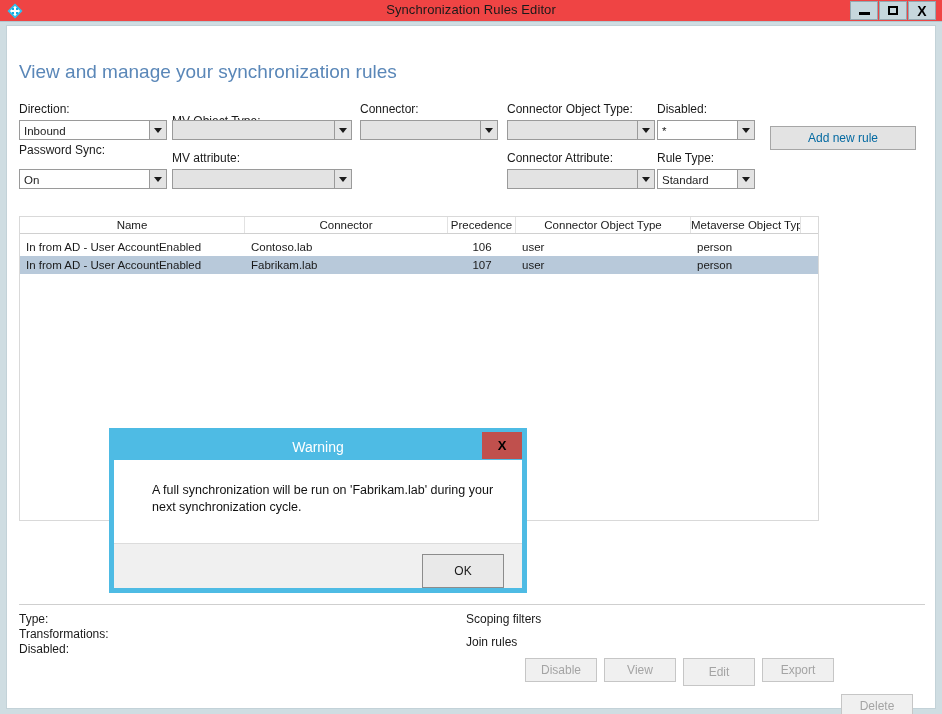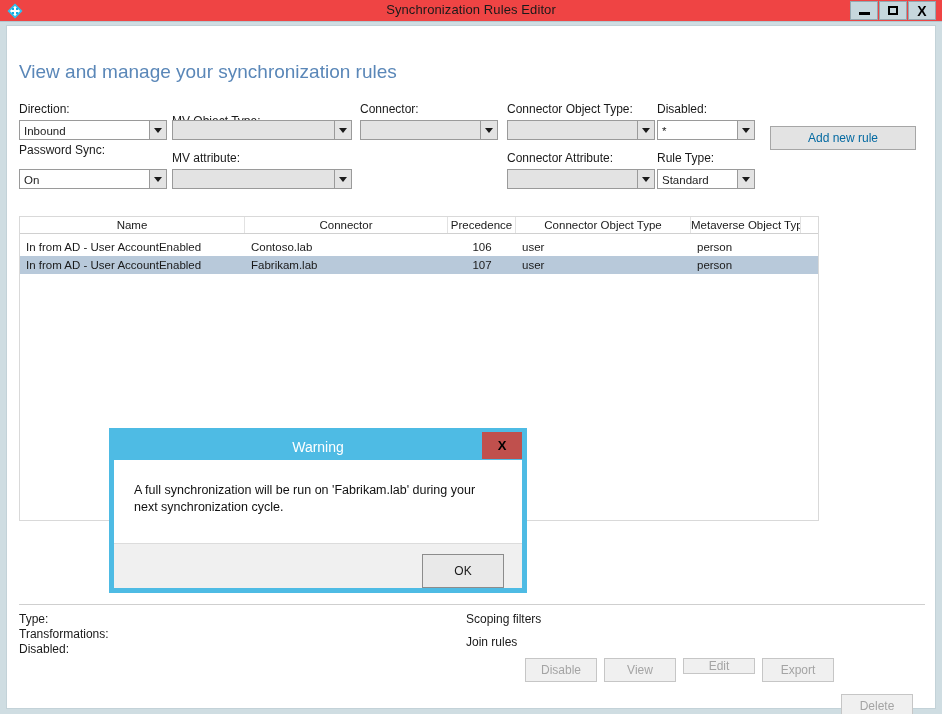--- a/index.html
+++ b/index.html
@@ -180,20 +180,21 @@
     background: #c0504d;
     border: none;
     display: flex; align-items: center; justify-content: center;
     color: #000; font-size: 13px; font-weight: bold;
     font-family: "Liberation Sans", sans-serif;
   }
   .dlg-body {
     background: #ffffff;
     height: 83px;
     padding: 22px 20px 0 20px;
+    margin-left: 18px;
   }
   .dlg-body p {
     margin: 0;
     font-size: 12.5px; color: #111;
     line-height: 17px;
   }
   .dlg-foot {
     height: 45px;
     background: #f0f0f0;
     border-top: 1px solid #dcdcdc;
@@ -343,21 +344,21 @@
 
     <div class="detail-label" style="left:12px; top:586px;">Type:</div>
     <div class="detail-label" style="left:12px; top:601px;">Transformations:</div>
     <div class="detail-label" style="left:12px; top:616px;">Disabled:</div>
 
     <div class="detail-label" style="left:459px; top:586px;">Scoping filters</div>
     <div class="detail-label" style="left:459px; top:609px;">Join rules</div>
 
     <div class="btn disabled" style="left:518px; top:632px; width:72px; height:24px;">Disable</div>
     <div class="btn disabled" style="left:597px; top:632px; width:72px; height:24px;">View</div>
-    <div class="btn disabled" style="left:676px; top:632px; width:72px; height:16px;">Edit</div>
+    <div class="btn disabled" style="left:676px; top:632px; width:72px; height:28px;">Edit</div>
     <div class="btn disabled" style="left:755px; top:632px; width:72px; height:24px;">Export</div>
     <div class="btn disabled" style="left:834px; top:668px; width:72px; height:24px;">Delete</div>
 
   </div>
 
   <div class="dlg">
     <div class="dlg-title">
       <span class="t">Warning</span>
       <div class="dlg-close">X</div>
     </div>

